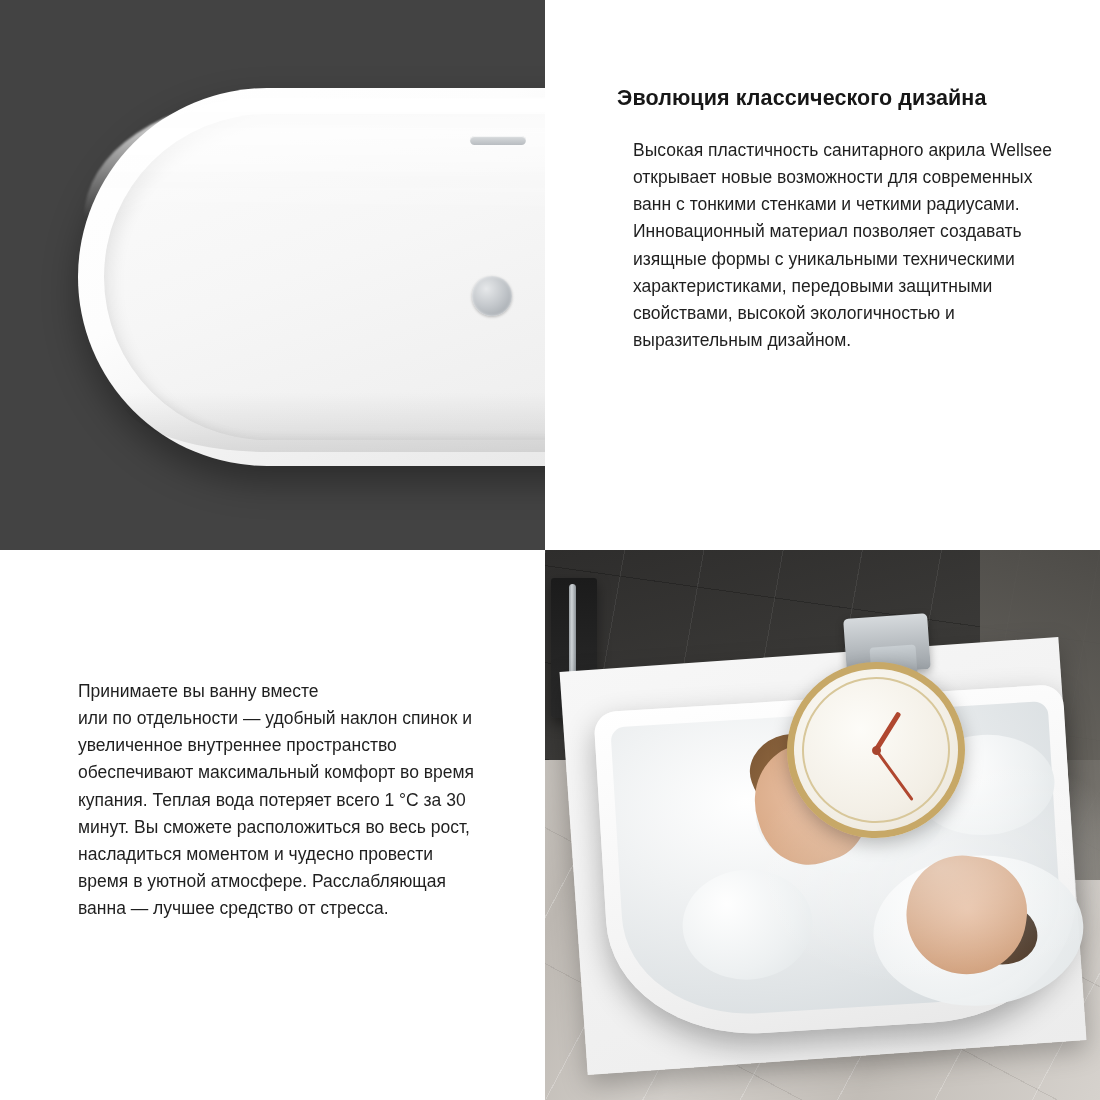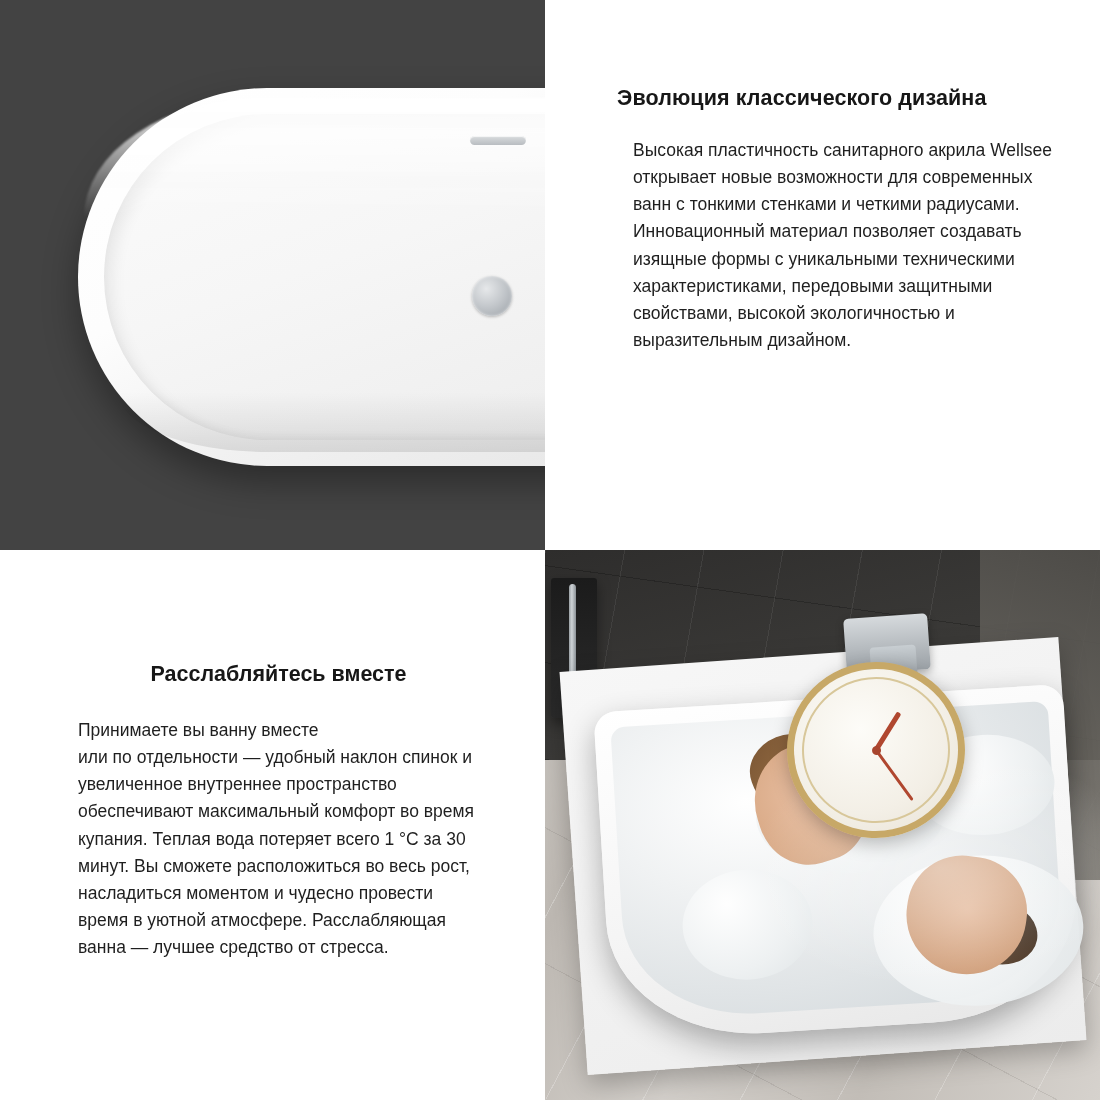--- a/index.html
+++ b/index.html
@@ -327,21 +327,20 @@
       <div class="tub-drain"></div>
     </div>
   </div>
 
   <div class="text-cell">
     <h2 class="heading">Эволюция классического дизайна</h2>
     <p class="body-text">Высокая пластичность санитарного акрила Wellsee открывает новые возможности для современных ванн с тонкими стенками и четкими радиусами. Инновационный материал позволяет создавать изящные формы с уникальными техническими характеристиками, передовыми защитными свойствами, высокой экологичностью и выразительным дизайном.</p>
   </div>
 
   <div class="text-cell-left">
-    <h2 class="heading-center">Расслабляйтесь вместе</h2>
     <p class="body-text">Принимаете вы ванну вместе
 или по отдельности — удобный наклон спинок и увеличенное внутреннее пространство обеспечивают максимальный комфорт во время купания. Теплая вода потеряет всего 1 °C за 30 минут. Вы сможете расположиться во весь рост, насладиться моментом и чудесно провести время в уютной атмосфере. Расслабляющая ванна — лучшее средство от стресса.</p>
   </div>
 
   <div class="photo-cell">
     <div class="floor"></div>
     <div class="floor-lines"></div>
     <div class="wall-dark">
       <div class="wall-tiles"></div>
     </div>

